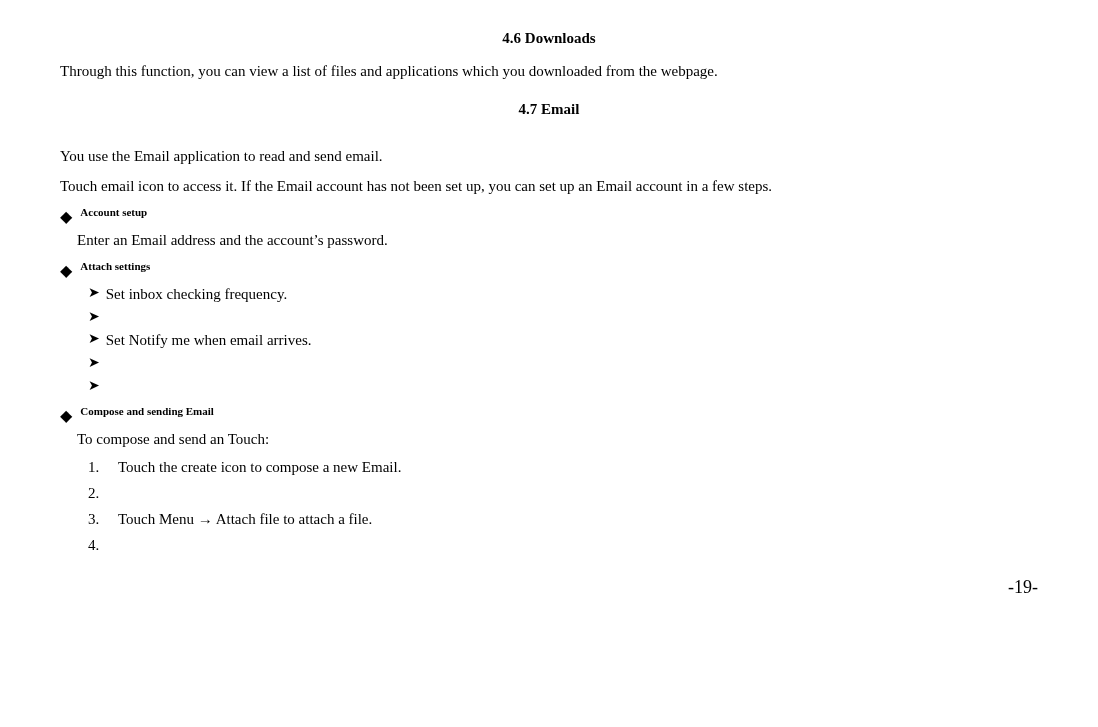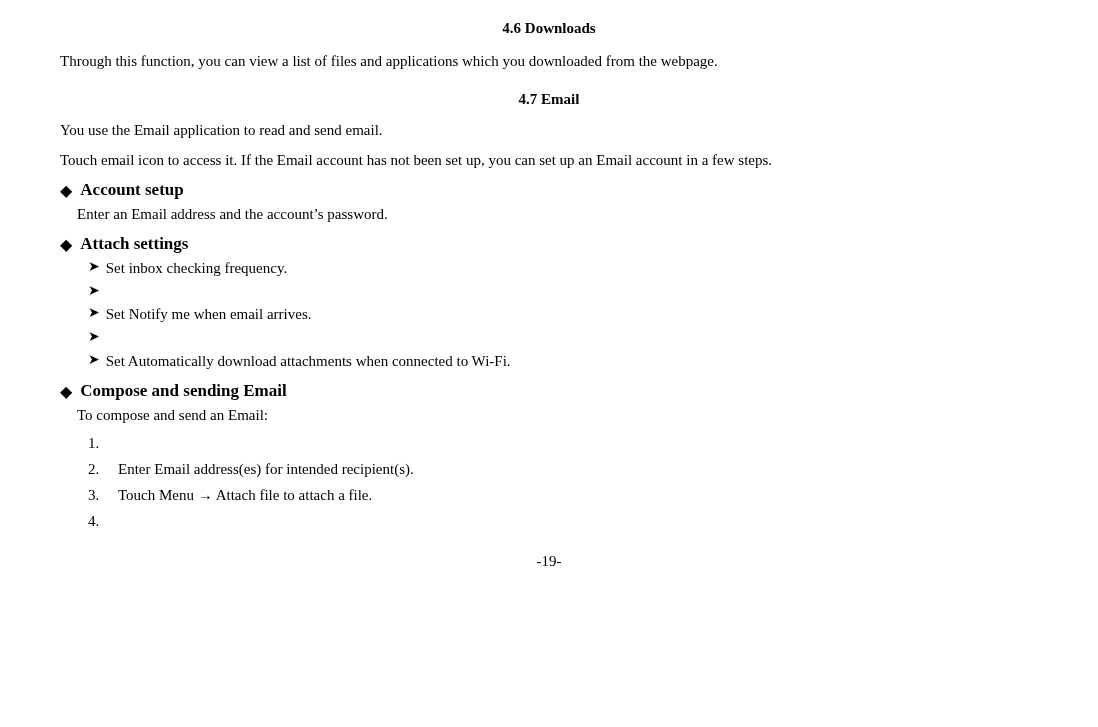--- a/index.html
+++ b/index.html
@@ -14,48 +14,49 @@
       color: #000000;
       width: 1098px;
       min-height: 727px;
       padding: 20px 60px 30px 60px;
     }
     .section-heading {
       text-align: center;
       font-weight: bold;
       font-size: 15px;
       margin-bottom: 12px;
+      margin-top: 10px;
     }
     .body-text {
       text-align: justify;
       line-height: 1.6;
       margin-bottom: 6px;
     }
     .section-47 {
       text-align: center;
       font-weight: bold;
       font-size: 15px;
       margin-top: 18px;
-      margin-bottom: 10px;
+      margin-bottom: 26px;
     }
     .bullet-item {
       display: flex;
       align-items: flex-start;
       margin-top: 8px;
       margin-bottom: 2px;
     }
     .bullet-diamond {
       font-size: 16px;
       margin-right: 8px;
       margin-top: 1px;
       flex-shrink: 0;
     }
     .bullet-label {
       font-weight: bold;
-      font-size: 17px;
+      font-size: 11px;
     }
     .bullet-description {
       margin-left: 17px;
       line-height: 1.6;
       text-align: justify;
     }
     .sub-bullet {
       display: flex;
       align-items: flex-start;
       margin-left: 28px;
@@ -73,23 +74,23 @@
       display: flex;
       align-items: flex-start;
       line-height: 1.6;
       margin-bottom: 2px;
     }
     .num-label {
       min-width: 30px;
       flex-shrink: 0;
     }
     .page-number {
-      text-align: center;
+      text-align: right;
       margin-top: 20px;
-      font-size: 15px;
+      font-size: 18px;
     }
   </style>
 </head>
 <body>
 
 <div class="section-heading">4.6    Downloads</div>
 <p class="body-text">Through  this  function,  you  can  view  a  list  of  files  and  applications  which  you  downloaded  from  the webpage.</p>
 
 <div class="section-47">4.7    Email</div>
 <p class="body-text">You use the Email application to read and send email.</p>
@@ -115,36 +116,35 @@
   </div>
   <div class="sub-bullet">
     <span class="arrow-right">➤</span>
     <span>Set Notify me when email arrives.</span>
   </div>
   <div class="sub-bullet">
     <span class="arrow-right">➤</span>
   </div>
   <div class="sub-bullet">
     <span class="arrow-right">➤</span>
-    <span>Set Automatically download attachments when connected to Wi-Fi.</span>
   </div>
 </div>
 
 <div class="bullet-item">
   <span class="bullet-diamond">◆</span>
   <span class="bullet-label">Compose and sending Email</span>
 </div>
-<div class="bullet-description">To compose and send an Email:</div>
+<div class="bullet-description">To compose and send an Touch:</div>
 <div class="numbered-list">
   <div class="numbered-item">
     <span class="num-label">1.</span>
+    <span>Touch the create icon to compose a new Email.</span>
   </div>
   <div class="numbered-item">
     <span class="num-label">2.</span>
-    <span>Enter Email address(es) for intended recipient(s).</span>
   </div>
   <div class="numbered-item">
     <span class="num-label">3.</span>
     <span>Touch Menu  →  Attach file to attach a file.</span>
   </div>
   <div class="numbered-item">
     <span class="num-label">4.</span>
   </div>
 </div>
 

